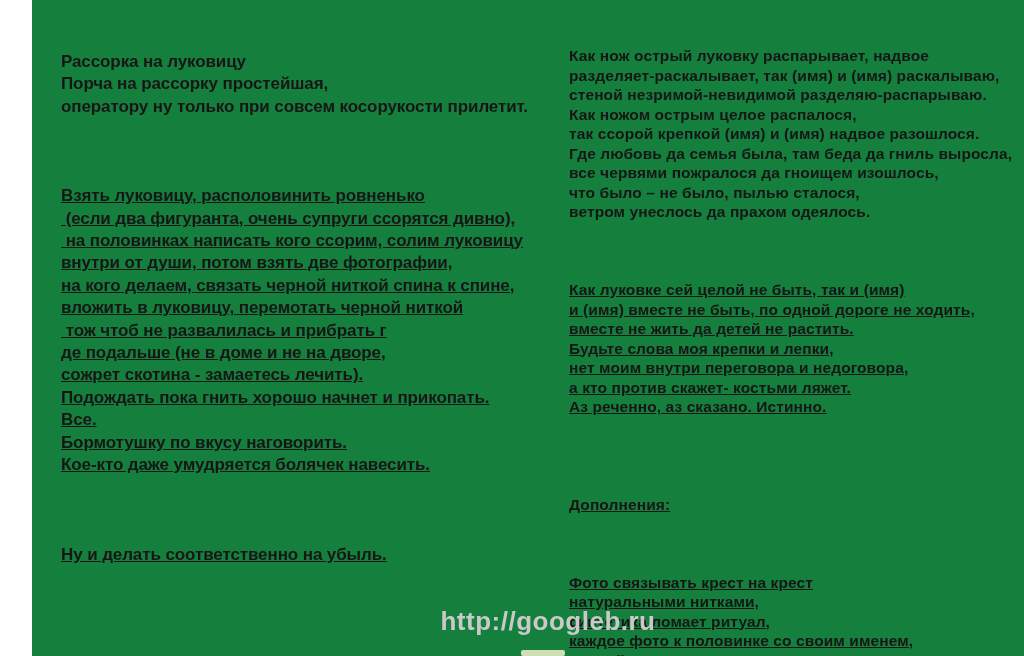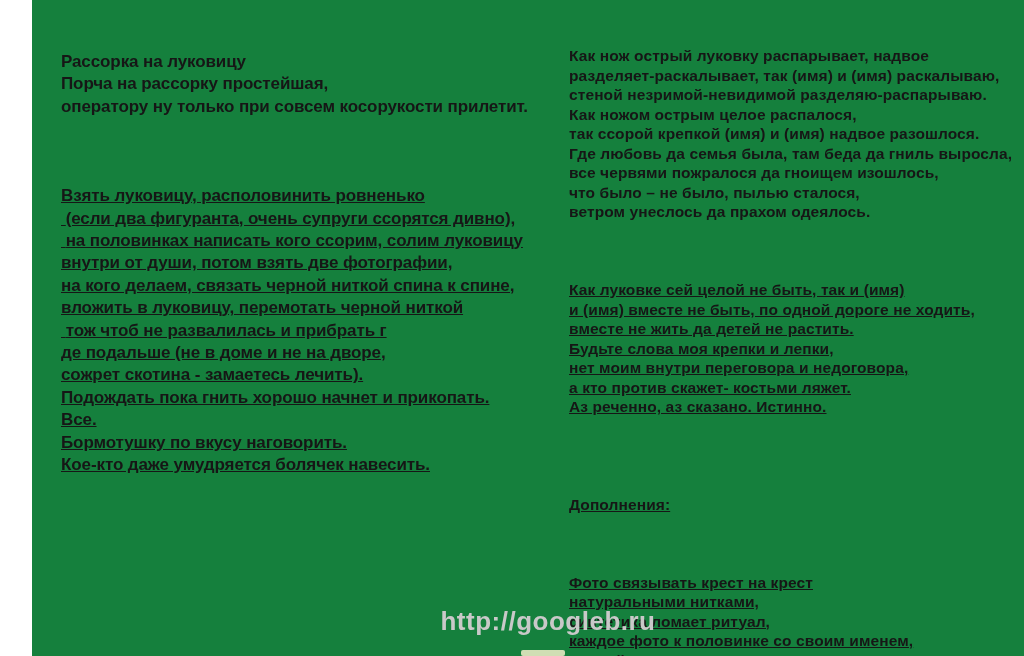--- a/index.html
+++ b/index.html
@@ -71,20 +71,21 @@
 внутри от души, потом взять две фотографии,
 на кого делаем, связать черной ниткой спина к спине,
 вложить в луковицу, перемотать черной ниткой
  тож чтоб не развалилась и прибрать г
 де подальше (не в доме и не на дворе,
 сожрет скотина - замаетесь лечить).
 Подождать пока гнить хорошо начнет и прикопать.
 Все.
 Бормотушку по вкусу наговорить.
 Кое-кто даже умудряется болячек навесить.</div>
+    <div class="para">Ну и делать соответственно на убыль.</div>
   </div>
 
   <div class="col col-right">
     <div class="para">Как нож острый луковку распарывает, надвое
 разделяет-раскалывает, так (имя) и (имя) раскалываю,
 стеной незримой-невидимой разделяю-распарываю.
 Как ножом острым целое распалося,
 так ссорой крепкой (имя) и (имя) надвое разошлося.
 Где любовь да семья была, там беда да гниль выросла,
 все червями пожралося да гноищем изошлось,

